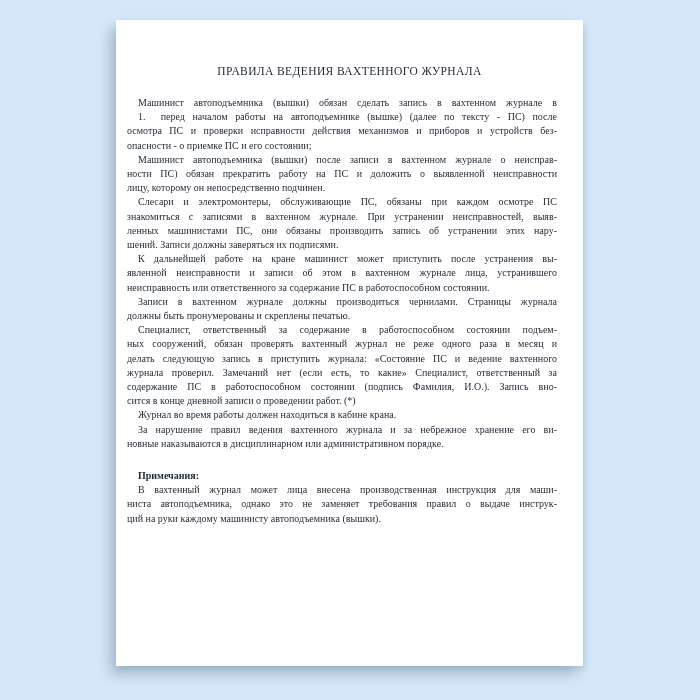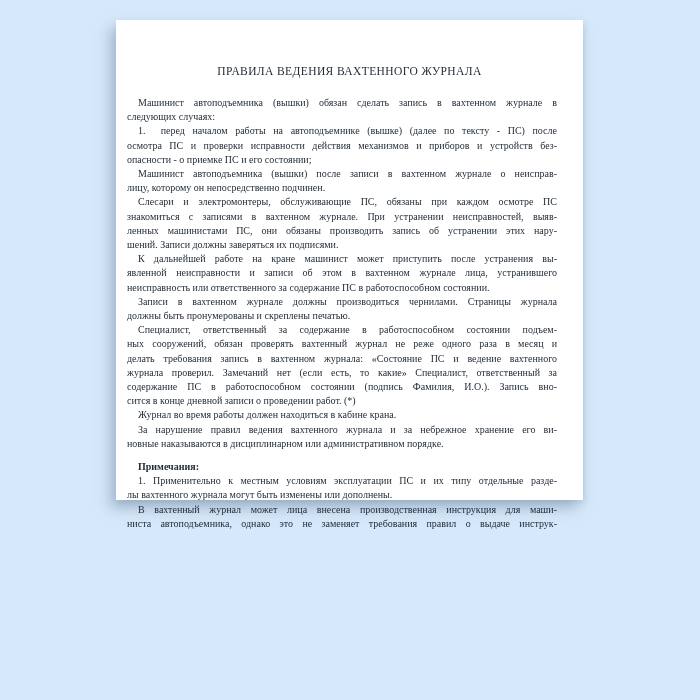--- a/index.html
+++ b/index.html
@@ -17,21 +17,21 @@
   body {
     background: var(--bg);
     font-family: "Liberation Serif", "DejaVu Serif", serif;
     color: var(--ink);
   }
   .page {
     position: absolute;
     left: 116px;
     top: 20px;
     width: 467px;
-    height: 480px;
+    height: 646px;
     background: var(--page);
     box-shadow: -6px 8px 13px rgba(122, 146, 168, 0.55),
                 2px 3px 6px rgba(140, 160, 180, 0.30);
   }
   .doc-title {
     position: absolute;
     top: 45px;
     left: 0;
     right: 0;
     text-align: center;
@@ -47,77 +47,74 @@
     font-size: 10px;
   }
   .line {
     line-height: 14.2px;
     text-align: justify;
     text-align-last: justify;
     text-justify: inter-word;
   }
   .line.last { text-align-last: left; }
   .line.first { text-indent: 11px; }
-  .block.heading { margin-top: 9px; }
+  .block.heading { margin-top: 18px; }
   .block.heading .line { font-weight: bold; }
 </style>
 </head>
 <body>
 
 <div class="page">
   <div class="doc-title">ПРАВИЛА ВЕДЕНИЯ ВАХТЕННОГО ЖУРНАЛА</div>
   <div class="doc-body">
       <div class="block paragraph">
         <div class="line first">Машинист автоподъемника (вышки) обязан сделать запись в вахтенном журнале в</div>
-        <div class="line last">следующих случаях:</div>
       </div>
       <div class="block paragraph">
         <div class="line first">1.&nbsp;&nbsp;перед началом работы на автоподъемнике (вышке) (далее по тексту - ПС) после</div>
         <div class="line">осмотра ПС и проверки исправности действия механизмов и приборов и устройств без-</div>
         <div class="line last">опасности - о приемке ПС и его состоянии;</div>
       </div>
       <div class="block paragraph">
         <div class="line first">Машинист автоподъемника (вышки) после записи в вахтенном журнале о неисправ-</div>
+        <div class="line">ности ПС) обязан прекратить работу на ПС и доложить о выявленной неисправности</div>
         <div class="line last">лицу, которому он непосредственно подчинен.</div>
       </div>
       <div class="block paragraph">
         <div class="line first">Слесари и электромонтеры, обслуживающие ПС, обязаны при каждом осмотре ПС</div>
         <div class="line">знакомиться с записями в вахтенном журнале. При устранении неисправностей, выяв-</div>
         <div class="line">ленных машинистами ПС, они обязаны производить запись об устранении этих нару-</div>
         <div class="line last">шений. Записи должны заверяться их подписями.</div>
       </div>
       <div class="block paragraph">
         <div class="line first">К дальнейшей работе на кране машинист может приступить после устранения вы-</div>
         <div class="line">явленной неисправности и записи об этом в вахтенном журнале лица, устранившего</div>
         <div class="line last">неисправность или ответственного за содержание ПС в работоспособном состоянии.</div>
       </div>
       <div class="block paragraph">
         <div class="line first">Записи в вахтенном журнале должны производиться чернилами. Страницы журнала</div>
         <div class="line last">должны быть пронумерованы и скреплены печатью.</div>
       </div>
       <div class="block paragraph">
         <div class="line first">Специалист, ответственный за содержание в работоспособном состоянии подъем-</div>
         <div class="line">ных сооружений, обязан проверять вахтенный журнал не реже одного раза в месяц и</div>
-        <div class="line">делать требования запись в вахтенном журнала: «Состояние ПС и ведение вахтенного</div>
+        <div class="line">делать следующую запись в приступить журнала: «Состояние ПС и ведение вахтенного</div>
         <div class="line">журнала проверил. Замечаний нет (если есть, то какие» Специалист, ответственный за</div>
         <div class="line">содержание ПС в работоспособном состоянии (подпись Фамилия, И.О.). Запись вно-</div>
         <div class="line last">сится в конце дневной записи о проведении работ. (*)</div>
       </div>
       <div class="block paragraph">
         <div class="line first last">Журнал во время работы должен находиться в кабине крана.</div>
       </div>
       <div class="block paragraph">
         <div class="line first">За нарушение правил ведения вахтенного журнала и за небрежное хранение его ви-</div>
         <div class="line last">новные наказываются в дисциплинарном или административном порядке.</div>
       </div>
       <div class="block heading">
         <div class="line first last">Примечания:</div>
       </div>
       <div class="block paragraph">
-        <div class="line first">1. Применительно к местным условиям эксплуатации ПС и их типу отдельные разде-</div>
-        <div class="line last">лы вахтенного журнала могут быть изменены или дополнены.</div>
-      </div>
-      <div class="block paragraph">
         <div class="line first">В вахтенный журнал может лица внесена производственная инструкция для маши-</div>
         <div class="line">ниста автоподъемника, однако это не заменяет требования правил о выдаче инструк-</div>
+        <div class="line last">ций на руки каждому машинисту автоподъемника (вышки).</div>
       </div>
     </div>
 </div>
 
 </body></html>

